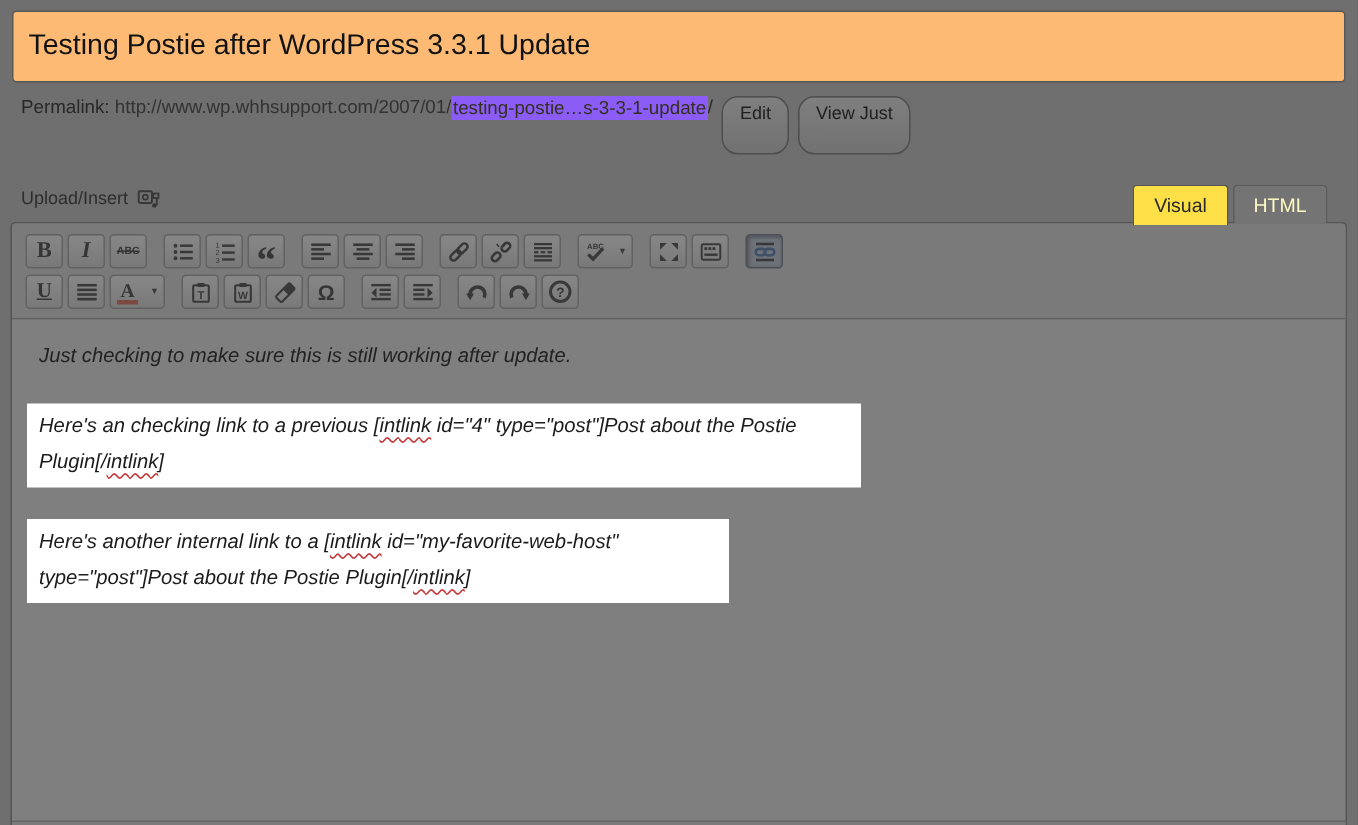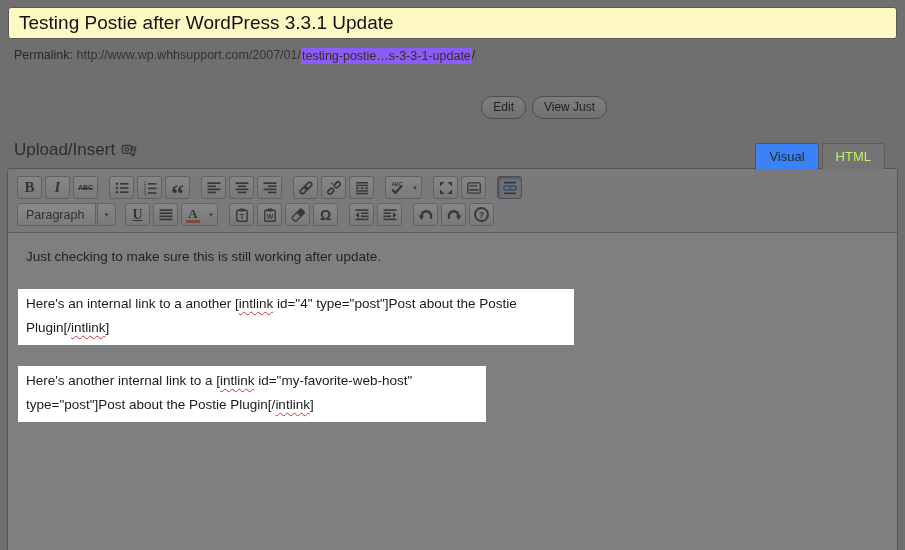--- a/index.html
+++ b/index.html
@@ -1,47 +1,47 @@
 <!DOCTYPE html>
 <html><head>
 <meta charset="utf-8">
 <style>
   html,body{margin:0;padding:0;background:#5f5f5f;}
   .page{position:relative;width:905px;height:550px;background:#6f6f6f;overflow:hidden;
         font-family:"Liberation Sans",sans-serif;color:#2b2b2b;}
 
   
   .title-wrap{padding:7px 8px 0 8px;}
-  .title-input{box-sizing:border-box;width:100%;height:32px;background:#fef9c3;
+  .title-input{box-sizing:border-box;width:100%;height:48px;background:#fdba74;
         border:1px solid #585858;border-radius:3px;padding:0 10px;font-size:19px;
         color:#121212;font-family:"Liberation Sans",sans-serif;outline:none;}
 
   
   .permalink-row{display:flex;align-items:flex-start;margin:9px 8px 0 14px;font-size:12.5px;
         color:#282828;white-space:nowrap;}
   .permalink-url{color:#333;}
   .permalink-slug{background:#8b5cf6;color:#33301d;padding:1px 1px;}
   .pill-btn{margin-left:6px;border:1px solid #4e4e4e;border-radius:11px;
-        background:linear-gradient(#7f7f7f,#717171);padding:3px 11px 4px;font-size:12px;
-        color:#1f1f1f;cursor:pointer;margin-top:48px;}
+        background:linear-gradient(#7f7f7f,#717171);padding:3px 11px 20px;font-size:12px;
+        color:#1f1f1f;cursor:pointer;}
 
   
   .media-row{display:flex;align-items:center;gap:6px;margin:21px 8px 0 14px;
-        font-size:17px;color:#2d2d2d;}
+        font-size:12px;color:#2d2d2d;}
 
   
   .editor-wrap{position:relative;margin:8px 7px 0 7px;border:1px solid #555;
         border-radius:3px 3px 0 0;background:#7f7f7f;}
 
   
   .tabs{position:absolute;top:-26px;right:12px;display:flex;gap:3px;z-index:5;}
   .tab{box-sizing:border-box;height:26px;padding:5px 13px 0;font-size:13px;
         border:1px solid #5c5c5c;border-bottom:none;border-radius:3px 3px 0 0;cursor:pointer;}
-  .tab.active{height:27px;background:#3b82f6;color:#282828;border-color:#555;}
-  .tab.inactive{background:#747474;color:#bef264;}
+  .tab.active{height:27px;background:#fde047;color:#282828;border-color:#555;}
+  .tab.inactive{background:#747474;color:#fef9c3;}
 
   
   .toolbar{background:#7a7a7a;border-bottom:1px solid #5e5e5e;border-radius:3px 3px 0 0;
         padding:5px 9px 4px;}
   .tb-row{display:flex;align-items:center;height:27px;}
   .tb-btn{box-sizing:border-box;display:flex;align-items:center;justify-content:center;
         width:25px;height:23px;margin-right:3px;border:1px solid #626262;border-radius:3px;
         background:linear-gradient(#878787,#797979);color:#353535;cursor:pointer;}
   .tb-btn.dd{width:37px;justify-content:space-between;padding:0 3px 0 3px;}
   .tb-btn.gap{margin-left:8px;}
@@ -68,21 +68,21 @@
   .ps-label{box-sizing:border-box;width:79px;height:23px;border:1px solid #626262;
         border-radius:3px 0 0 3px;background:linear-gradient(#8a8a8a,#7c7c7c);
         font-size:12.5px;color:#303030;display:flex;align-items:center;padding-left:8px;}
   .ps-arrow{box-sizing:border-box;width:19px;height:23px;margin-left:1px;border:1px solid #626262;
         border-radius:0 3px 3px 0;background:linear-gradient(#878787,#797979);
         display:flex;align-items:center;justify-content:center;font-size:6px;color:#3a3a3a;}
 
   
   .content{height:322px;padding:12px 10px 0;font-size:13.5px;line-height:24px;color:#222;
         overflow:hidden;cursor:text;}
-  .para{padding:0 8px;margin:0 0 20px;}
+  .para{padding:0 8px;margin:0 0 20px;font-style:italic;}
   .para.hl{background:#ffffff;color:#1b1b1b;padding:3px 8px 5px;margin-bottom:21px;
         box-sizing:border-box;}
   .para.hl-1{width:556px;}
   .para.hl-2{width:468px;}
   .sp{text-decoration:underline;text-decoration-style:wavy;text-decoration-color:#c63434;
         text-decoration-thickness:1px;text-underline-offset:3px;margin-top:40px;}
 
   
   .path-bar{background:#7b7b7b;border-top:1px solid #666;padding:5px 10px 4px;
         font-size:16px;color:#ffffff;text-align:right;}
@@ -273,24 +273,20 @@
                 <rect x="2" y="12.5" width="12" height="1.7"></rect>
                 <g fill="none" stroke="#3d5066" stroke-width="1.7">
                   <rect x="1.8" y="5.9" width="6.4" height="4.2" rx="2.1"></rect>
                   <rect x="7.8" y="5.9" width="6.4" height="4.2" rx="2.1"></rect>
                 </g>
               </svg>
             </span>
           </span>
         </div>
       <div class="tb-row" id="tb-row2">
-        <span class="para-select">
-          <span class="ps-label">Paragraph</span>
-          <span class="ps-arrow">▼</span>
-        </span>
       <span class="tb-btn">
             <span class="ic">
               <span class="g-underline">U</span>
             </span>
           </span>
           <span class="tb-btn">
             <span class="ic">
               <svg width="16" height="16" viewBox="0 0 16 16" fill="#383838">
                 <rect x="1.5" y="2.3" width="13" height="1.7"></rect>
                 <rect x="1.5" y="5.4" width="13" height="1.7"></rect>
@@ -381,21 +377,21 @@
           <span class="tb-btn">
             <span class="ic">
               <span class="g-help">?</span>
             </span>
           </span>
         </div>
     </div>
 
     <div class="content" id="editor-content">
         <div class="para"><span>Just checking to make sure this is still working after update.</span></div>
-        <div class="para hl hl-1"><span>Here's an internal link to a another [</span><span class="sp">intlink</span><span> id="4" type="post"]Post about the Postie Plugin[/</span><span class="sp">intlink</span><span>]</span></div>
+        <div class="para hl hl-1"><span>Here's an checking link to a previous [</span><span class="sp">intlink</span><span> id="4" type="post"]Post about the Postie Plugin[/</span><span class="sp">intlink</span><span>]</span></div>
         <div class="para hl hl-2"><span>Here's another internal link to a [</span><span class="sp">intlink</span><span> id="my-favorite-web-host" type="post"]Post about the Postie Plugin[/</span><span class="sp">intlink</span><span>]</span></div>
       </div>
 
     <div class="path-bar">
       <span>Path:</span>
       <span>p</span>
     </div>
 
     <div class="status-bar">
       <span>

